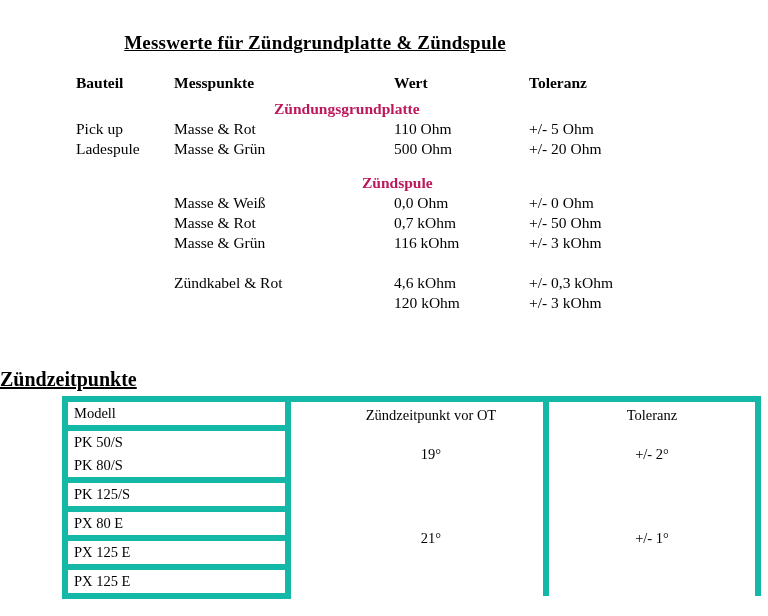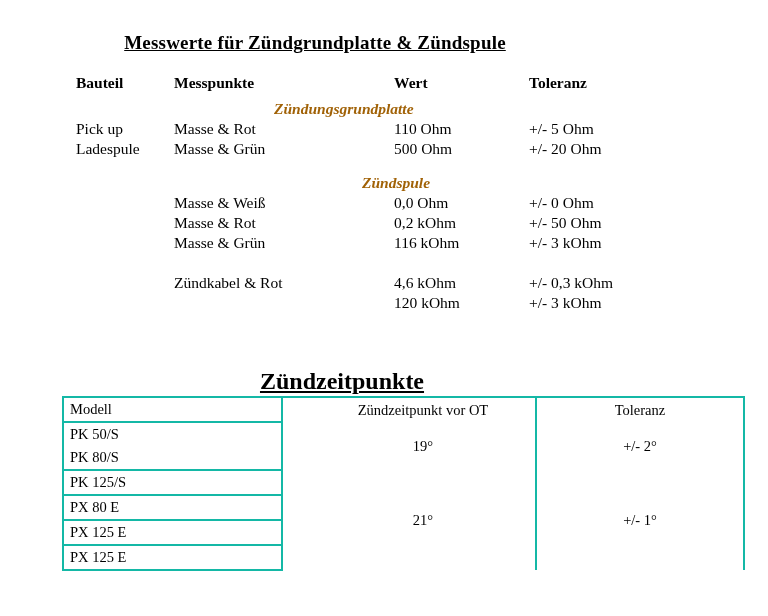--- a/index.html
+++ b/index.html
@@ -46,24 +46,23 @@
     position: relative;
     height: 24px;
     font-weight: bold;
   }
   .col-a { position: absolute; left: 12px; }
   .col-b { position: absolute; left: 110px; }
   .col-c { position: absolute; left: 330px; }
   .col-d { position: absolute; left: 465px; }
 
   .section-label {
-    color: #a16207;
+    color: #be185d;
     font-weight: bold;
     font-size: 15.5px;
-    font-style: italic;
   }
   .sec1-label {
     position: absolute;
     left: 210px;
     top: 26px;
   }
   .sec2-label {
     position: absolute;
     left: 260px;
     top: 100px;
@@ -75,38 +74,38 @@
     height: 19px;
     width: 100%;
   }
 
   
   .title2 {
     position: absolute;
     left: 0;
     top: 368px;
     width: 684px;
-    text-align: center;
-    font-size: 24px;
+    text-align: left;
+    font-size: 20px;
     font-weight: bold;
     text-decoration: underline;
   }
 
   
   .timing {
     position: absolute;
     left: 62px;
     top: 396px;
     width: 613px;
     border-collapse: collapse;
     font-size: 14.5px;
     table-layout: fixed;
   }
   .timing td {
-    border: 2px solid #14b8a6;
+    border: 6px solid #14b8a6;
     padding: 1px 6px;
     height: 21px;
     vertical-align: middle;
     line-height: 19px;
   }
   .timing td.c-model { width: 205px; text-align: left; }
   .timing td.c-point { width: 212px; text-align: center; padding-left: 34px; }
   .timing td.c-tol   { width: 194px; text-align: center; }
   .timing td.hdr { font-weight: normal; }
   .timing td.nb-top { border-top: none; }
@@ -147,21 +146,21 @@
 
     <div class="section-label sec2-label">Zündspule</div>
 
     <div class="row" style="top:120px;">
       <span class="col-b">Masse &amp; Weiß</span>
       <span class="col-c">0,0 Ohm</span>
       <span class="col-d">+/- 0 Ohm</span>
     </div>
     <div class="row" style="top:140px;">
       <span class="col-b">Masse &amp; Rot</span>
-      <span class="col-c">0,2 kOhm</span>
+      <span class="col-c">0,7 kOhm</span>
       <span class="col-d">+/- 50 Ohm</span>
     </div>
     <div class="row" style="top:160px;">
       <span class="col-b">Masse &amp; Grün</span>
       <span class="col-c">116 kOhm</span>
       <span class="col-d">+/- 3 kOhm</span>
     </div>
     <div class="row" style="top:200px;">
       <span class="col-b">Zündkabel &amp; Rot</span>
       <span class="col-c">4,6 kOhm</span>

